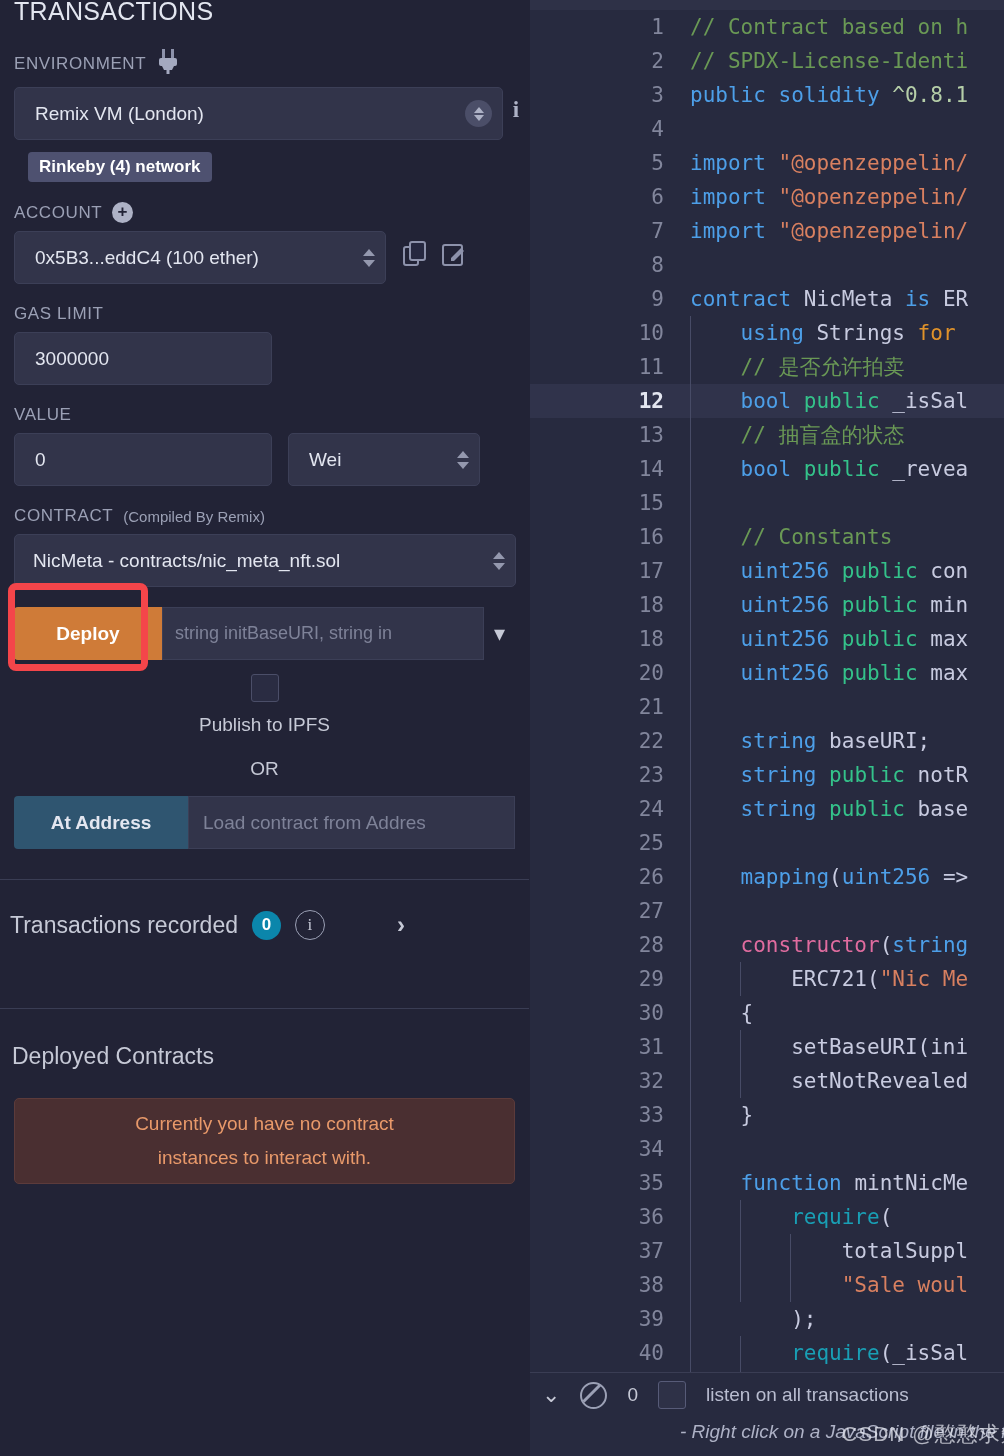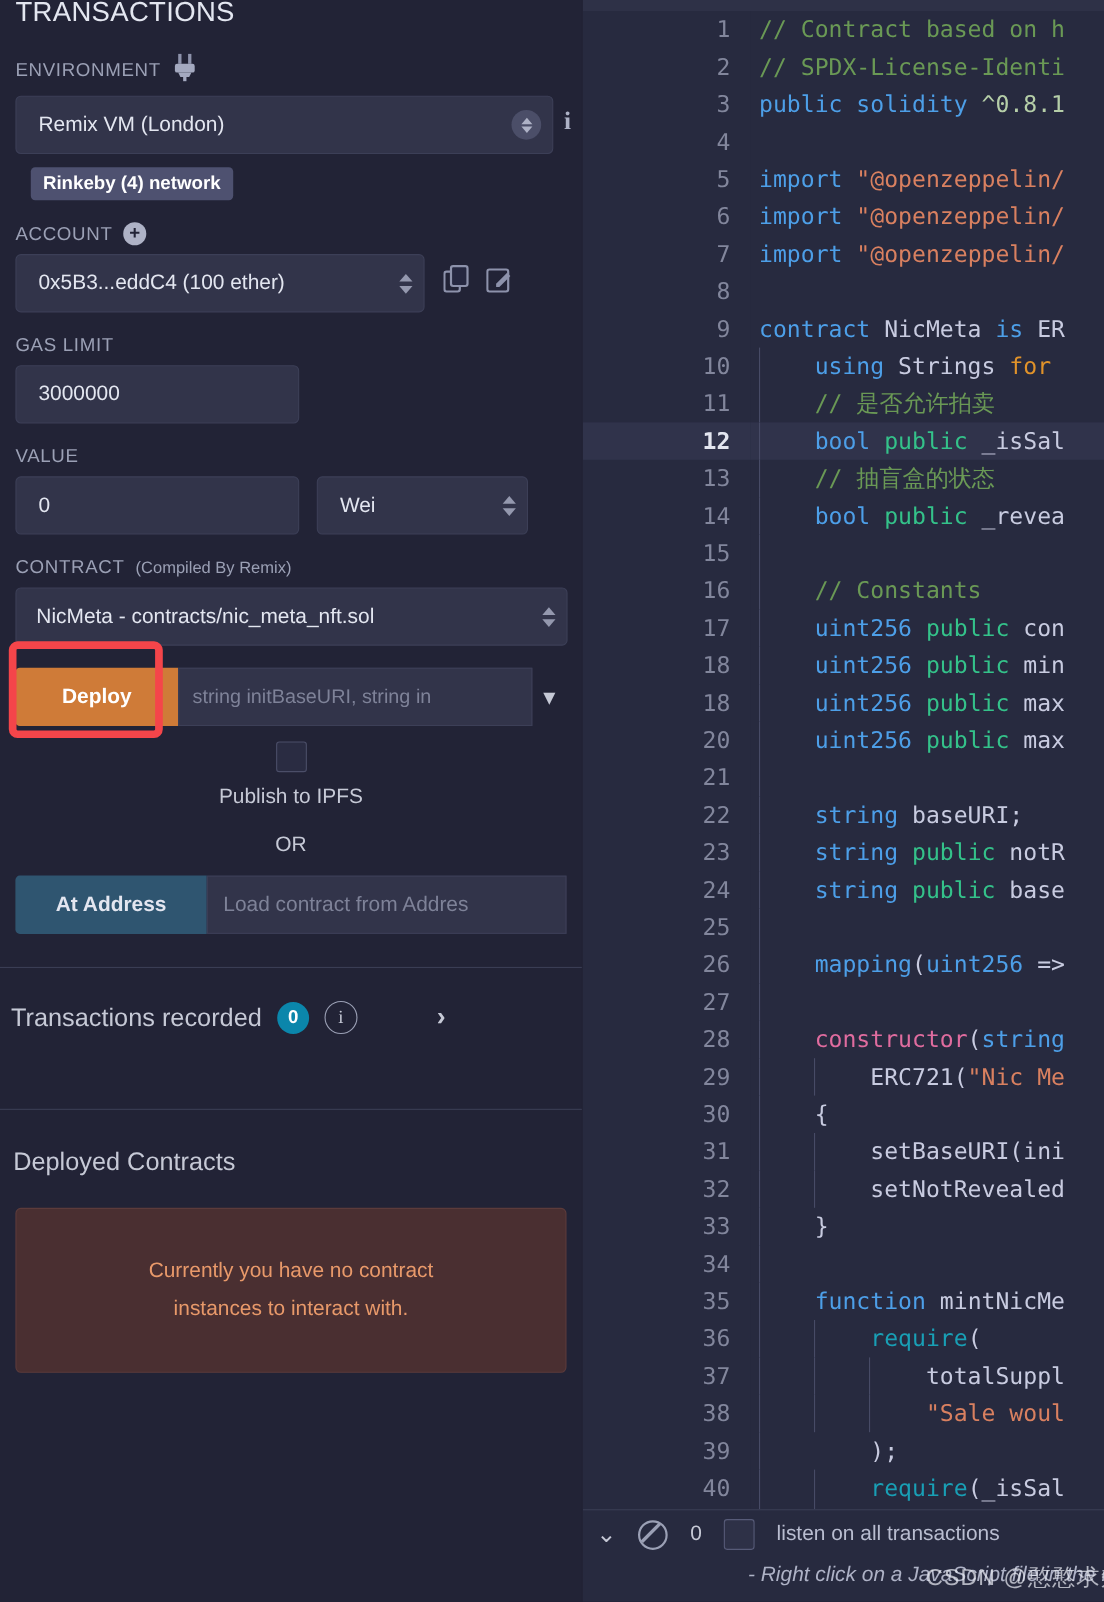--- a/index.html
+++ b/index.html
@@ -105,21 +105,21 @@
   }
   .circ-i{
     width:28px;height:28px;border-radius:50%;border:1.5px solid #9ba0b5;color:#c6c9d6;
     display:flex;align-items:center;justify-content:center;font-size:17px;
     font-family:"Liberation Serif",serif;
   }
   .chev-right{margin-left:58px;color:#c6c9d6;font-size:24px;font-weight:bold;}
   .dep-title{font-size:23px;color:#c6c9d6;padding:34px 0 0 12px;}
   .no-contract{
     margin:28px 14px 0 14px;background:#4a2f31;border:1px solid #5c3b3b;border-radius:5px;
-    color:#e8996a;font-size:19px;text-align:center;line-height:34px;padding:40px 20px;
+    color:#e8996a;font-size:19px;text-align:center;line-height:34px;padding:8px 20px;
   }
   
   #editor-panel{
     position:absolute;left:530px;top:0;width:474px;height:1456px;
     background:#272a3f;overflow:hidden;
   }
   .editor-topbar{position:absolute;left:0;top:0;width:474px;height:10px;background:#2e3147;}
   .gutter{
     position:absolute;left:0;top:10px;width:152px;
     background:#272a3f;

